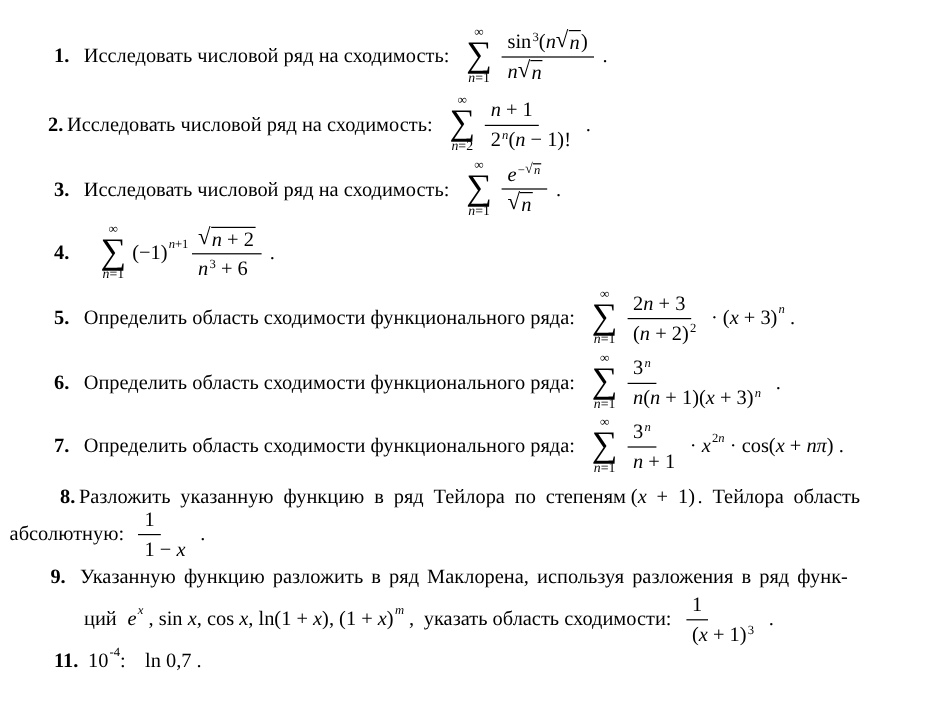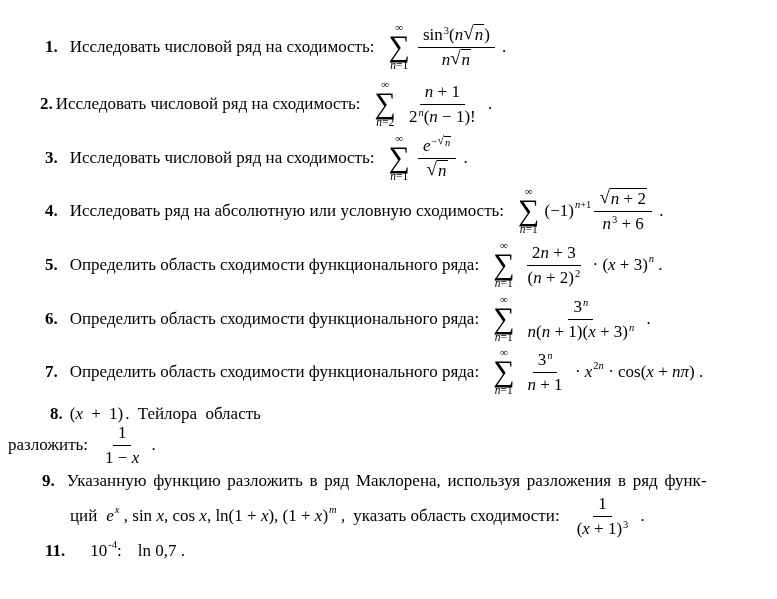--- a/index.html
+++ b/index.html
@@ -13,21 +13,21 @@
   .pnum.tight{margin-right:3px;}
   .ptext{}
   .math{display:inline-flex;align-items:center;margin-left:9px;white-space:pre;}
   .math.inline{margin-left:4px;margin-right:2px;}
   .just{word-spacing:4px;}
   .just3{word-spacing:2.5px;}
   
   .mt{}
   .mv{font-style:italic;}
   sup.msup{font-size:0.62em;line-height:0;vertical-align:baseline;position:relative;top:-0.55em;padding-left:1px;}
-  .mfrac{display:inline-flex;flex-direction:column;align-items:center;margin:0 3px;line-height:1.25;text-align:center;}
+  .mfrac{display:inline-flex;flex-direction:column;align-items:flex-start;margin:0 3px;line-height:1.25;text-align:center;}
   .mnum{display:inline-block;border-bottom:1.4px solid #000;padding:0 5px 1px;}
   .mden{display:inline-block;padding:1px 5px 0;}
   .msqrt{display:inline-flex;align-items:flex-start;}
   .msqrt-sym{line-height:1;font-size:1.12em;transform:translateY(-1px);}
   .msqrt-body{border-top:1.3px solid #000;line-height:1.15;padding:0 1px;}
   .msum{display:inline-flex;flex-direction:column;align-items:center;margin:0 5px;line-height:1;}
   .msum-top{font-size:11px;line-height:1;margin-bottom:1px;}
   .msum-sig{font-size:30px;line-height:.8;}
   .msum-bot{font-size:11.5px;line-height:1;margin-top:2px;display:inline-flex;}
 </style>
@@ -49,21 +49,20 @@
   </div>
 
   <div class="row" style="left:45px;top:129px;height:58px;">
     <span class="pnum">3.</span>
     <span class="ptext">Исследовать числовой ряд на сходимость:</span>
     <span class="math"><span class="msum"><span class="msum-top">∞</span><span class="msum-sig">∑</span><span class="msum-bot"><span class="mv">n</span><span class="mt">=1</span></span></span><span class="mfrac"><span class="mnum"><span class="mv">e</span><sup class="msup"><span class="mt">−</span><span class="msqrt"><span class="msqrt-sym">√</span><span class="msqrt-body"><span class="mv">n</span></span></span></sup></span><span class="mden"><span class="msqrt"><span class="msqrt-sym">√</span><span class="msqrt-body"><span class="mv">n</span></span></span></span></span><span class="mt"> .</span></span>
   </div>
 
   <div class="row" style="left:45px;top:182px;height:58px;">
     <span class="pnum">4.</span>
-    <span class="ptext">Исследовать ряд на абсолютную или условную сходимость:</span>
     <span class="math"><span class="msum"><span class="msum-top">∞</span><span class="msum-sig">∑</span><span class="msum-bot"><span class="mv">n</span><span class="mt">=1</span></span></span><span class="mt">(−1)</span><sup class="msup"><span class="mv">n</span><span class="mt">+1</span></sup><span class="mfrac"><span class="mnum"><span class="msqrt"><span class="msqrt-sym">√</span><span class="msqrt-body"><span class="mv">n</span><span class="mt"> + 2</span></span></span></span><span class="mden"><span class="mv">n</span><sup class="msup"><span class="mt">3</span></sup><span class="mt"> + 6</span></span></span><span class="mt"> .</span></span>
   </div>
 
   <div class="row" style="left:45px;top:236px;height:58px;">
     <span class="pnum">5.</span>
     <span class="ptext">Определить область сходимости функционального ряда:</span>
     <span class="math"><span class="msum"><span class="msum-top">∞</span><span class="msum-sig">∑</span><span class="msum-bot"><span class="mv">n</span><span class="mt">=1</span></span></span><span class="mfrac"><span class="mnum"><span class="mt">2</span><span class="mv">n</span><span class="mt"> + 3</span></span><span class="mden"><span class="mt">(</span><span class="mv">n</span><span class="mt"> + 2)</span><sup class="msup"><span class="mt">2</span></sup></span></span><span class="mt"> · (</span><span class="mv">x</span><span class="mt"> + 3)</span><sup class="msup"><span class="mv">n</span></sup><span class="mt"> .</span></span>
   </div>
 
   <div class="row" style="left:45px;top:290px;height:58px;">
@@ -73,37 +72,38 @@
   </div>
 
   <div class="row" style="left:45px;top:343px;height:58px;">
     <span class="pnum">7.</span>
     <span class="ptext">Определить область сходимости функционального ряда:</span>
     <span class="math"><span class="msum"><span class="msum-top">∞</span><span class="msum-sig">∑</span><span class="msum-bot"><span class="mv">n</span><span class="mt">=1</span></span></span><span class="mfrac"><span class="mnum"><span class="mt">3</span><sup class="msup"><span class="mv">n</span></sup></span><span class="mden"><span class="mv">n</span><span class="mt"> + 1</span></span></span><span class="mt"> · </span><span class="mv">x</span><sup class="msup"><span class="mt">2</span><span class="mv">n</span></sup><span class="mt"> · cos(</span><span class="mv">x</span><span class="mt"> + </span><span class="mv">n</span><span class="mv">π</span><span class="mt">) .</span></span>
   </div>
 
   <div class="row just" style="left:50px;top:403px;height:22px;">
     <span class="pnum tight">8.</span>
+    <span class="ptext">Разложить указанную функцию в ряд Тейлора по степеням</span>
     <span class="math inline"><span class="mt">(</span><span class="mv">x</span><span class="mt"> + 1)</span></span>
     <span class="ptext">. Тейлора область</span>
   </div>
   <div class="row" style="left:8px;top:422px;height:46px;">
-    <span class="ptext">разложить:</span>
+    <span class="ptext">абсолютную:</span>
     <span class="math"><span class="mfrac"><span class="mnum"><span class="mt">1</span></span><span class="mden"><span class="mt">1 − </span><span class="mv">x</span></span></span><span class="mt"> .</span></span>
   </div>
 
   <div class="row just3" style="left:42px;top:470px;height:22px;">
     <span class="pnum">9.</span>
     <span class="ptext">Указанную функцию разложить в ряд Маклорена, используя разложения в ряд функ-</span>
   </div>
   <div class="row" style="left:70px;top:492px;height:48px;">
     <span class="ptext">ций</span>
     <span class="math"><span class="mv">e</span><sup class="msup"><span class="mv">x</span></sup><span class="mt"> , sin </span><span class="mv">x</span><span class="mt">, cos </span><span class="mv">x</span><span class="mt">, ln(1 + </span><span class="mv">x</span><span class="mt">), (1 + </span><span class="mv">x</span><span class="mt">)</span><sup class="msup"><span class="mv">m</span></sup><span class="mt"> ,</span></span>
     <span class="ptext" style="margin-left:8px;text-align:center;">указать область сходимости:</span>
     <span class="math"><span class="mfrac"><span class="mnum"><span class="mt">1</span></span><span class="mden"><span class="mt">(</span><span class="mv">x</span><span class="mt"> + 1)</span><sup class="msup"><span class="mt">3</span></sup></span></span><span class="mt"> .</span></span>
   </div>
 
   <div class="row" style="left:45px;top:537px;height:28px;">
     <span class="pnum tight">11.</span>
-    <span class="math" style="margin-left:22px;"><span class="mt">10</span><sup class="msup"><span class="mt">-4</span></sup><span class="mt">:</span><span style="display: inline-block; width: 16px;"></span><span class="mt">ln 0,7</span><span class="mt"> .</span></span>
+    <span class="math" style="margin-left:5px;"><span class="mt">10</span><sup class="msup"><span class="mt">-4</span></sup><span class="mt">:</span><span style="display: inline-block; width: 16px;"></span><span class="mt">ln 0,7</span><span class="mt"> .</span></span>
   </div>
 
 </div>
 
 </body></html>

